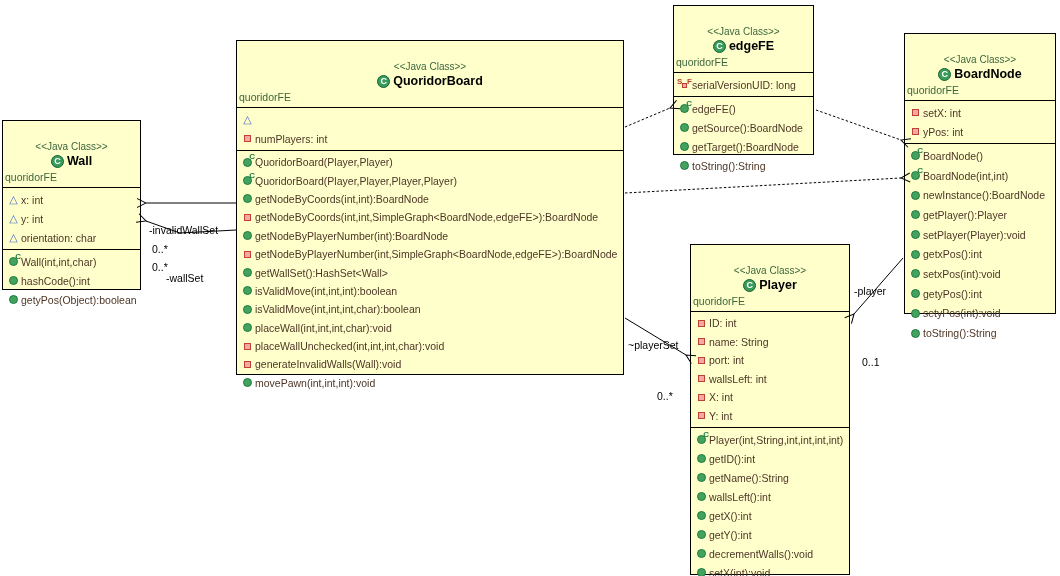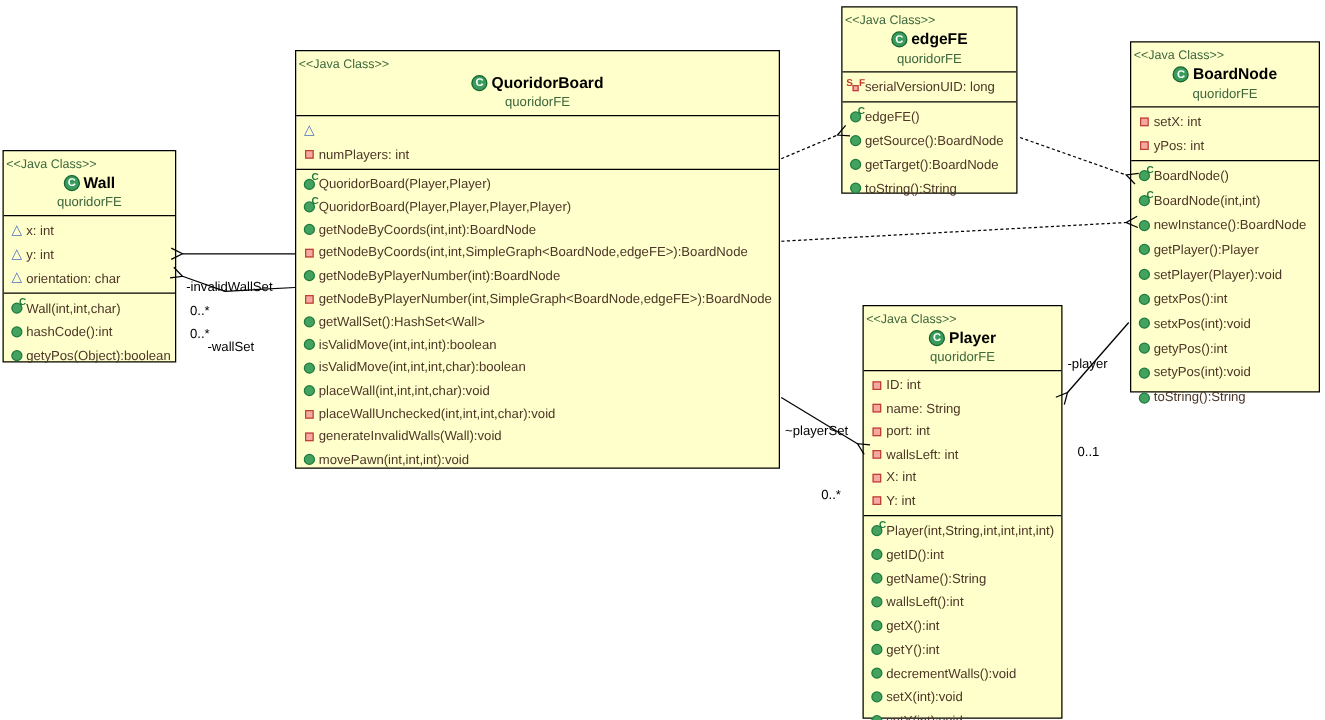--- a/index.html
+++ b/index.html
@@ -9,24 +9,24 @@
   
   .uml-class{position:absolute;background:#ffffcc;border:1px solid #000;
              box-sizing:border-box;display:flex;flex-direction:column;}
   .c-wall     {left:2px;  top:120px;width:139px;height:170px;}
   .c-board    {left:236px;top:40px; width:388px;height:335px;}
   .c-edgefe   {left:673px;top:5px;  width:141px;height:150px;}
   .c-boardnode{left:904px;top:33px; width:152px;height:281px;}
   .c-player   {left:690px;top:244px;width:160px;height:331px;}
 
   .hdr{padding:4px 2px 3px;}
-  .stype{font-size:10px;color:#3d663d;text-align:left;line-height:13px;}
+  .stype{font-size:10px;color:#3d663d;text-align:center;line-height:13px;margin-top:15px;}
   .cname{display:flex;align-items:center;justify-content:center;
          font-weight:bold;font-size:12.5px;color:#000;line-height:17px;}
-  .pkg{font-size:10.5px;color:#3d663d;text-align:center;line-height:14px;}
+  .pkg{font-size:10.5px;color:#3d663d;text-align:left;line-height:14px;}
   .cicon{display:inline-flex;align-items:center;justify-content:center;flex:none;
          width:13px;height:13px;border-radius:50%;background:#3a9c5c;
          border:1px solid #15632f;color:#fff;font-size:9px;font-weight:bold;
          margin-right:3px;box-sizing:border-box;}
 
   .sect{border-top:1px solid #000;padding:2px 0;}
   .meths{flex:1;}
   .member{display:flex;align-items:center;height:19px;padding:0 3px;}
   .c-board  .meths .member{height:18.4px;}
   .c-boardnode .meths .member{height:19.7px;}

